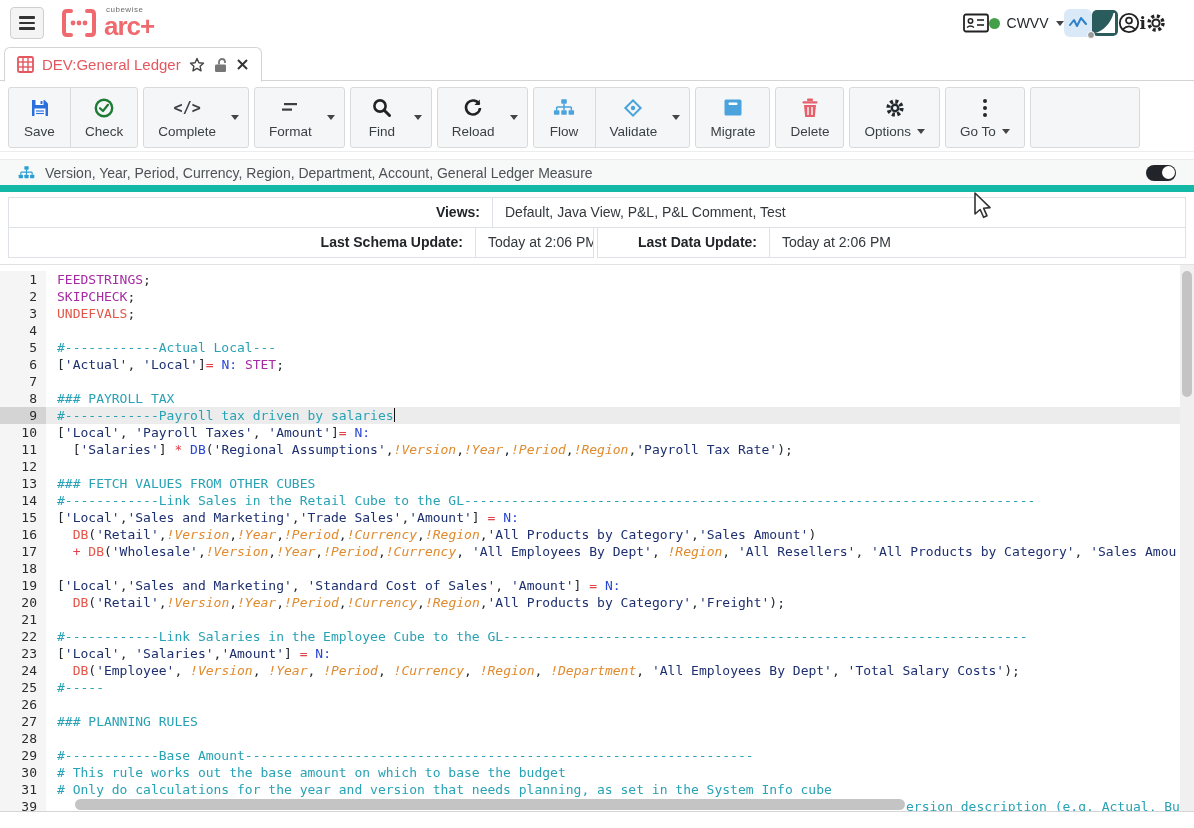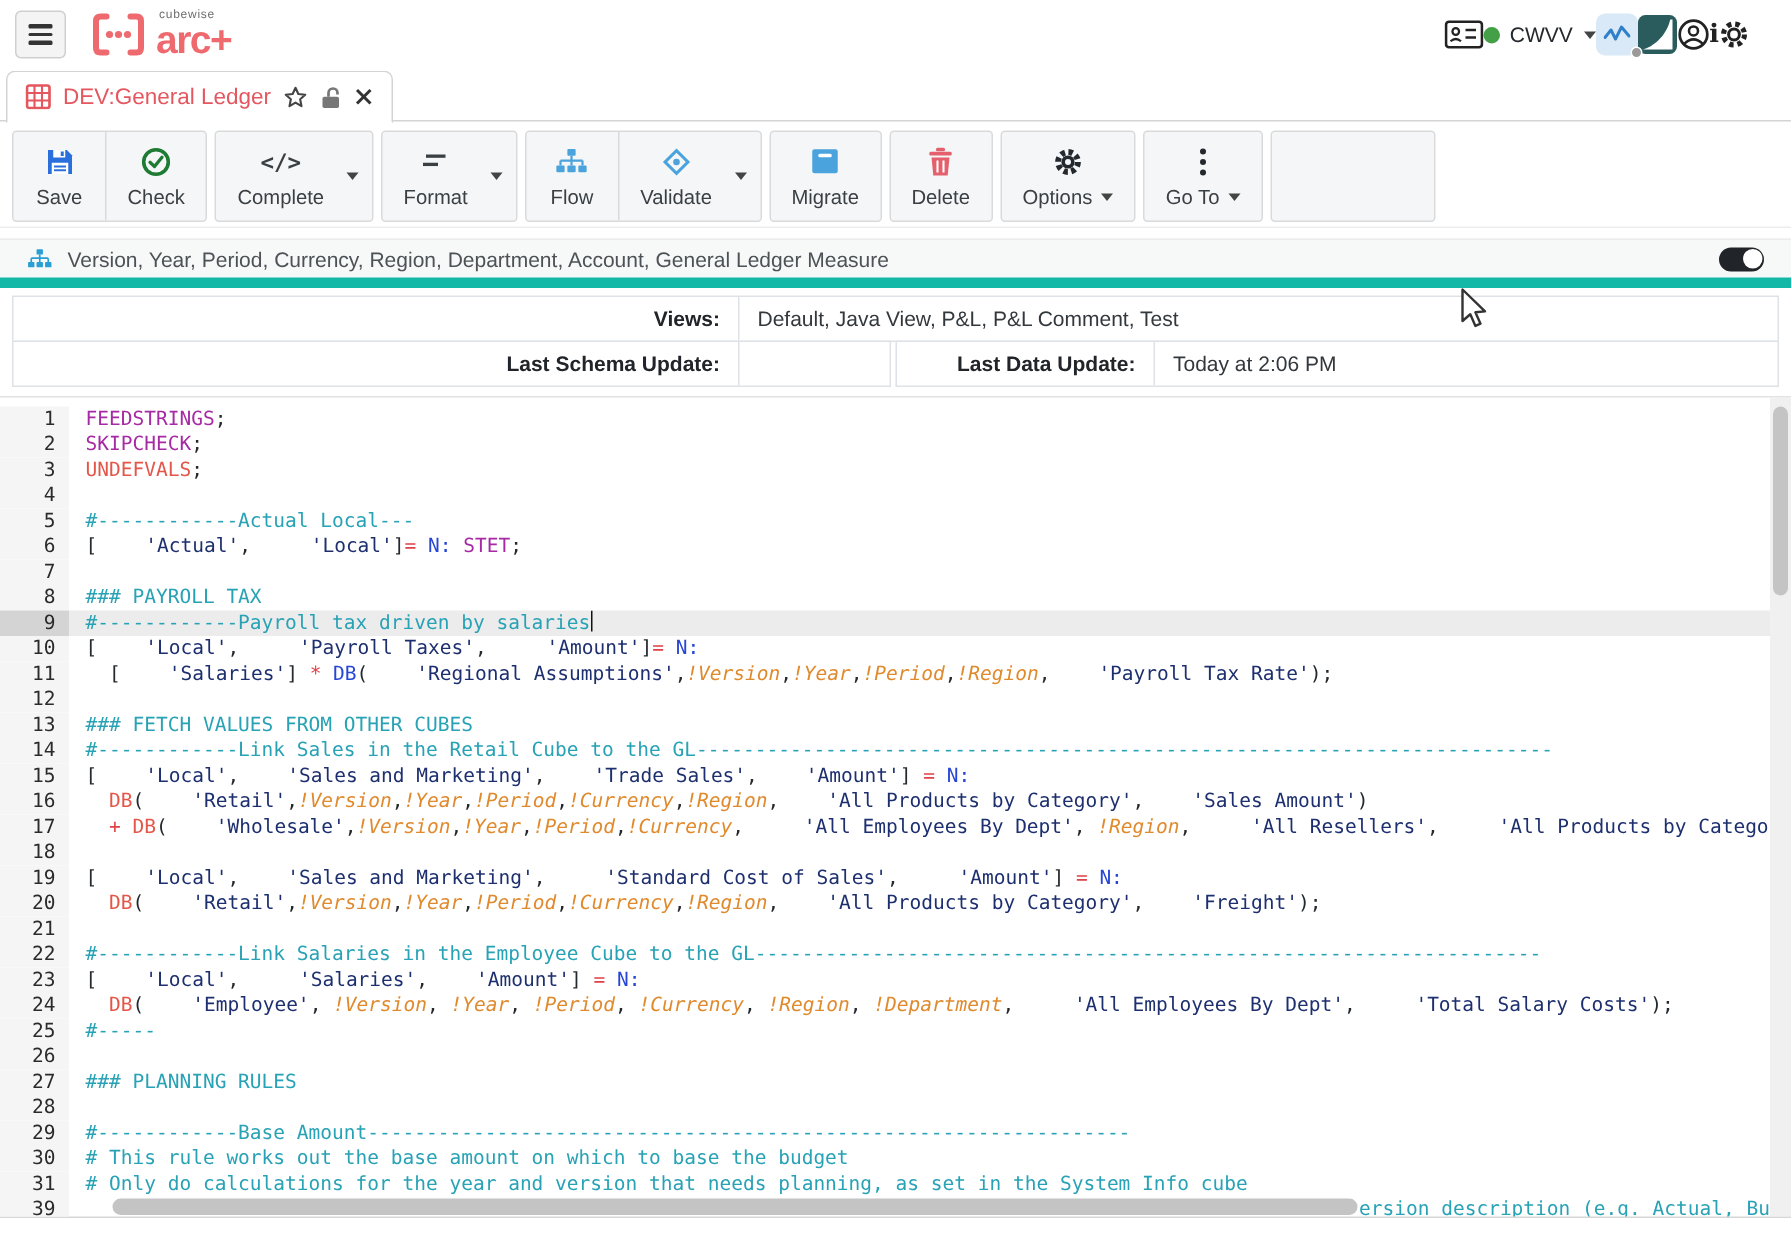--- a/index.html
+++ b/index.html
@@ -61,40 +61,40 @@
   .toggle .knob { position:absolute; right:1.5px; top:1.5px; width:13px; height:13px; border-radius:50%; background:#fff; }
 
   
   .inforow { position:absolute; left:8px; right:8px; height:31px; display:flex; border:1px solid #dee2e6;
     background:#fff; font-size:14px; align-items:stretch; }
   .inforow .lbl { text-align:right; font-weight:bold; color:#212529; padding-right:12px;
     border-right:1px solid #dee2e6; line-height:29px; }
   .inforow .val { padding-left:12px; color:#33383d; line-height:29px; white-space:nowrap; overflow:hidden; }
   .row1 { top:197px; }
   .row1 .lbl { width:484px; }
-  .row2l { top:227px; width:586px; right:auto;flex-direction:column; }
+  .row2l { top:227px; width:586px; right:auto; }
   .row2l .lbl { width:484px; }
   .row2r { top:227px; left:597px; }
   .row2r .lbl { width:172px; }
 
   
   .editor { position:absolute; top:264px; left:0; width:1194px; height:548px; background:#fff;
     border-top:1px solid #e2e2e2; border-bottom:1px solid #d6d6d6; overflow:hidden;
     font-family:"DejaVu Sans Mono",monospace; font-size:13px; line-height:17px; }
   .code-lines { position:absolute; top:6px; left:0; right:14px; }
   .cl { display:flex; height:17px; cursor:text; }
   .g { flex:0 0 46px; text-align:right; padding-right:9px; background:#f5f5f5; color:#2b2b2b; }
   .c { flex:1; padding-left:11px; white-space:pre; overflow:hidden; }
   .cl.active .g { background:#d4d4d4; }
   .cl.active .c { background:#ececec; }
   .cursor { display:inline-block; width:1.4px; height:14px; background:#111; vertical-align:-2px; }
   .t-kw  { color:var(--syntax_kw); }
   .t-alt { color:var(--syntax_alt); }
   .t-cm  { color:var(--syntax_cm); }
-  .t-str { color:var(--syntax_str);margin-left:32px; }
+  .t-str { color:var(--syntax_str); }
   .t-pun { color:var(--syntax_pun); }
   .t-op  { color:var(--syntax_op); }
   .t-blu { color:var(--syntax_blu); }
   .t-red { color:var(--syntax_red); }
   .t-bng { color:var(--syntax_bng); font-style:italic; }
 
   .vscroll { position:absolute; top:0; right:0; width:14px; height:546px; background:#f0f0f0; }
   .vthumb { position:absolute; top:6px; left:2px; width:10px; height:126px; background:#c4c4c4; border-radius:5px; cursor:pointer; }
   .hthumb { position:absolute; left:75px; bottom:1px; width:830px; height:11px; background:#c4c4c4; border-radius:6px; cursor:pointer; }
 
@@ -255,21 +255,49 @@
             <rect x="3" y="8.5" width="10" height="2.2" fill="#3a3f44"></rect>
           </svg>
         </span>
         <span class="tb-label">Format</span>
       </div>
       <div class="caret-side">
           <span class="caret"></span>
         </div>
     </div>
 
-
+    <div class="tb-group">
+      <div class="tb-btn" style="border-right:none">
+        <span class="tb-icon">
+          <svg width="20" height="20" viewBox="0 0 20 20">
+            <circle cx="8" cy="8" r="5.6" fill="none" stroke="#222" stroke-width="2.6"></circle>
+            <line x1="12.2" y1="12.2" x2="17.5" y2="17.5" stroke="#222" stroke-width="3" stroke-linecap="round"></line>
+          </svg>
+        </span>
+        <span class="tb-label">Find</span>
+      </div>
+      <div class="caret-side">
+          <span class="caret"></span>
+        </div>
+    </div>
+
+    <div class="tb-group">
+      <div class="tb-btn" style="border-right:none">
+        <span class="tb-icon">
+          <svg width="20" height="20" viewBox="0 0 20 20">
+            <path d="M16.2 6.2 A7 7 0 1 0 17 10" fill="none" stroke="#222" stroke-width="2.6"></path>
+            <path d="M16.8 1.5 L16.8 7 L11.5 7 Z" fill="#222"></path>
+          </svg>
+        </span>
+        <span class="tb-label">Reload</span>
+      </div>
+      <div class="caret-side">
+          <span class="caret"></span>
+        </div>
+    </div>
 
     <div class="tb-group">
       <div class="tb-btn">
         <span class="tb-icon">
           <svg width="22" height="19" viewBox="0 0 24 19">
             <rect x="9" y="0.5" width="6" height="5" rx="0.8" fill="#4aa3dc"></rect>
             <path d="M12 5.5 V9 M4 9 H20 M4 9 V12.5 M12 9 V12.5 M20 9 V12.5" fill="none" stroke="#4aa3dc" stroke-width="1.6"></path>
             <rect x="1" y="12.5" width="6" height="5" rx="0.8" fill="#4aa3dc"></rect>
             <rect x="9" y="12.5" width="6" height="5" rx="0.8" fill="#4aa3dc"></rect>
             <rect x="17" y="12.5" width="6" height="5" rx="0.8" fill="#4aa3dc"></rect>

